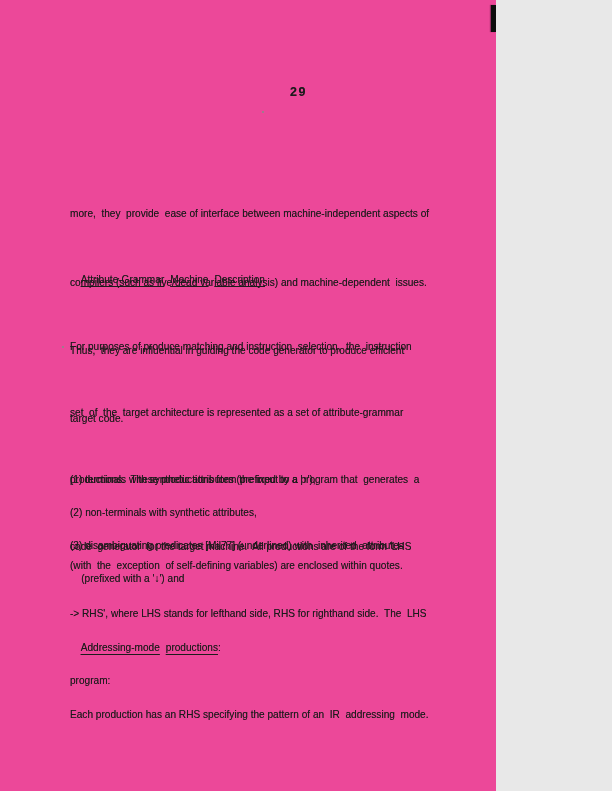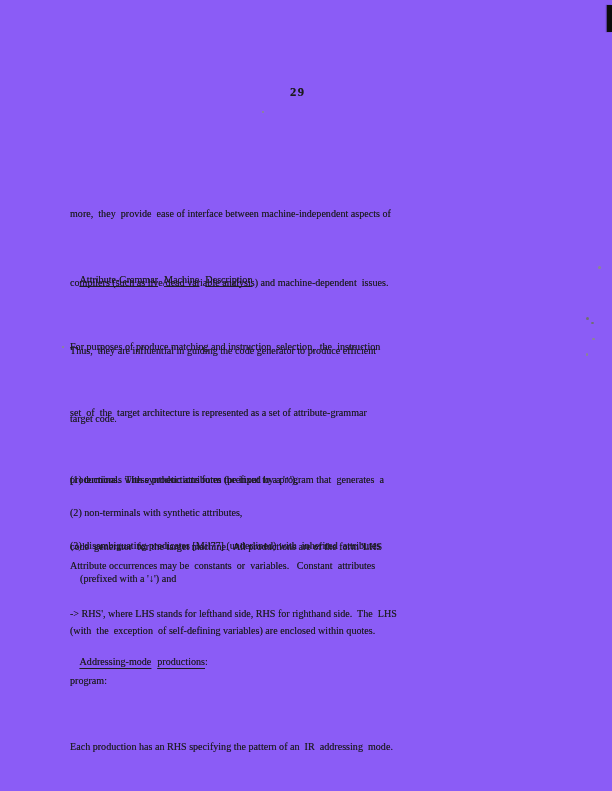--- a/index.html
+++ b/index.html
@@ -1,22 +1,22 @@
 <!DOCTYPE html>
 <html><head>
 <meta charset="utf-8">
 <style>
   html,body { margin:0; padding:0; background:#e8e8e8; }
   .page {
     position: relative;
-    width: 612px;
+    width: 496px;
     height: 791px;
-    background: #8b5cf6;
+    background: #ec4899;
     overflow: hidden;
-    font-family: Liberation Serif, serif;
+    font-family: Liberation Sans, sans-serif;
     color: #1b1b1b;
     text-shadow: 0 0 0.4px rgba(20,20,20,0.55);
   }
   .block {
     position: absolute;
     left: 70px;
     font-size: 10.1px;
     white-space: pre;
   }
   .line { white-space: pre; }
@@ -80,32 +80,31 @@
   </div>
 
   <div class="block" style="top:452px; line-height:11px;">
     <div class="line">(1) terminals with synthetic attributes (prefixed by a '↑'),</div>
     <div class="line">(2) non-terminals with synthetic attributes,</div>
     <div class="line">(3) disambiguating predicates [Mil77] (underlined) with  inherited  attributes</div>
     <div class="line">    (prefixed with a '↓') and</div>
   </div>
 
   <div class="block" style="top:512px; line-height:21.5px;">
-    <div class="line">Attribute occurrences may be  constants  or  variables.   Constant  attributes</div>
     <div class="line">(with  the  exception  of self-defining variables) are enclosed within quotes.</div>
     
     
     
   </div>
 
-  <div class="block heading" style="top:641px;">
+  <div class="block heading" style="top:627px;">
     <span class="u hw">Addressing-mode</span><span class="u hw">productions</span><span>:</span>
   </div>
 
-  <div class="block" style="top:712px; line-height:14px;">
+  <div class="block" style="top:680px; line-height:14px;">
     <div class="line">Each production has an RHS specifying the pattern of an  IR  addressing  mode.</div>
   </div>
 
   <div class="speck" style="left:262px; top:111px; width:2px; height:2px;"></div>
   <div class="speck" style="left:598px; top:266px; width:3px; height:3px;"></div>
   <div class="speck" style="left:586px; top:317px; width:3px; height:3px; background:#6f6f6f;"></div>
   <div class="speck" style="left:591px; top:322px; width:3px; height:2px; background:#6f6f6f;"></div>
   <div class="speck" style="left:592px; top:338px; width:3px; height:2px;"></div>
   <div class="speck" style="left:586px; top:353px; width:2px; height:3px;"></div>
   <div class="speck" style="left:62px; top:346px; width:2px; height:2px;"></div>

